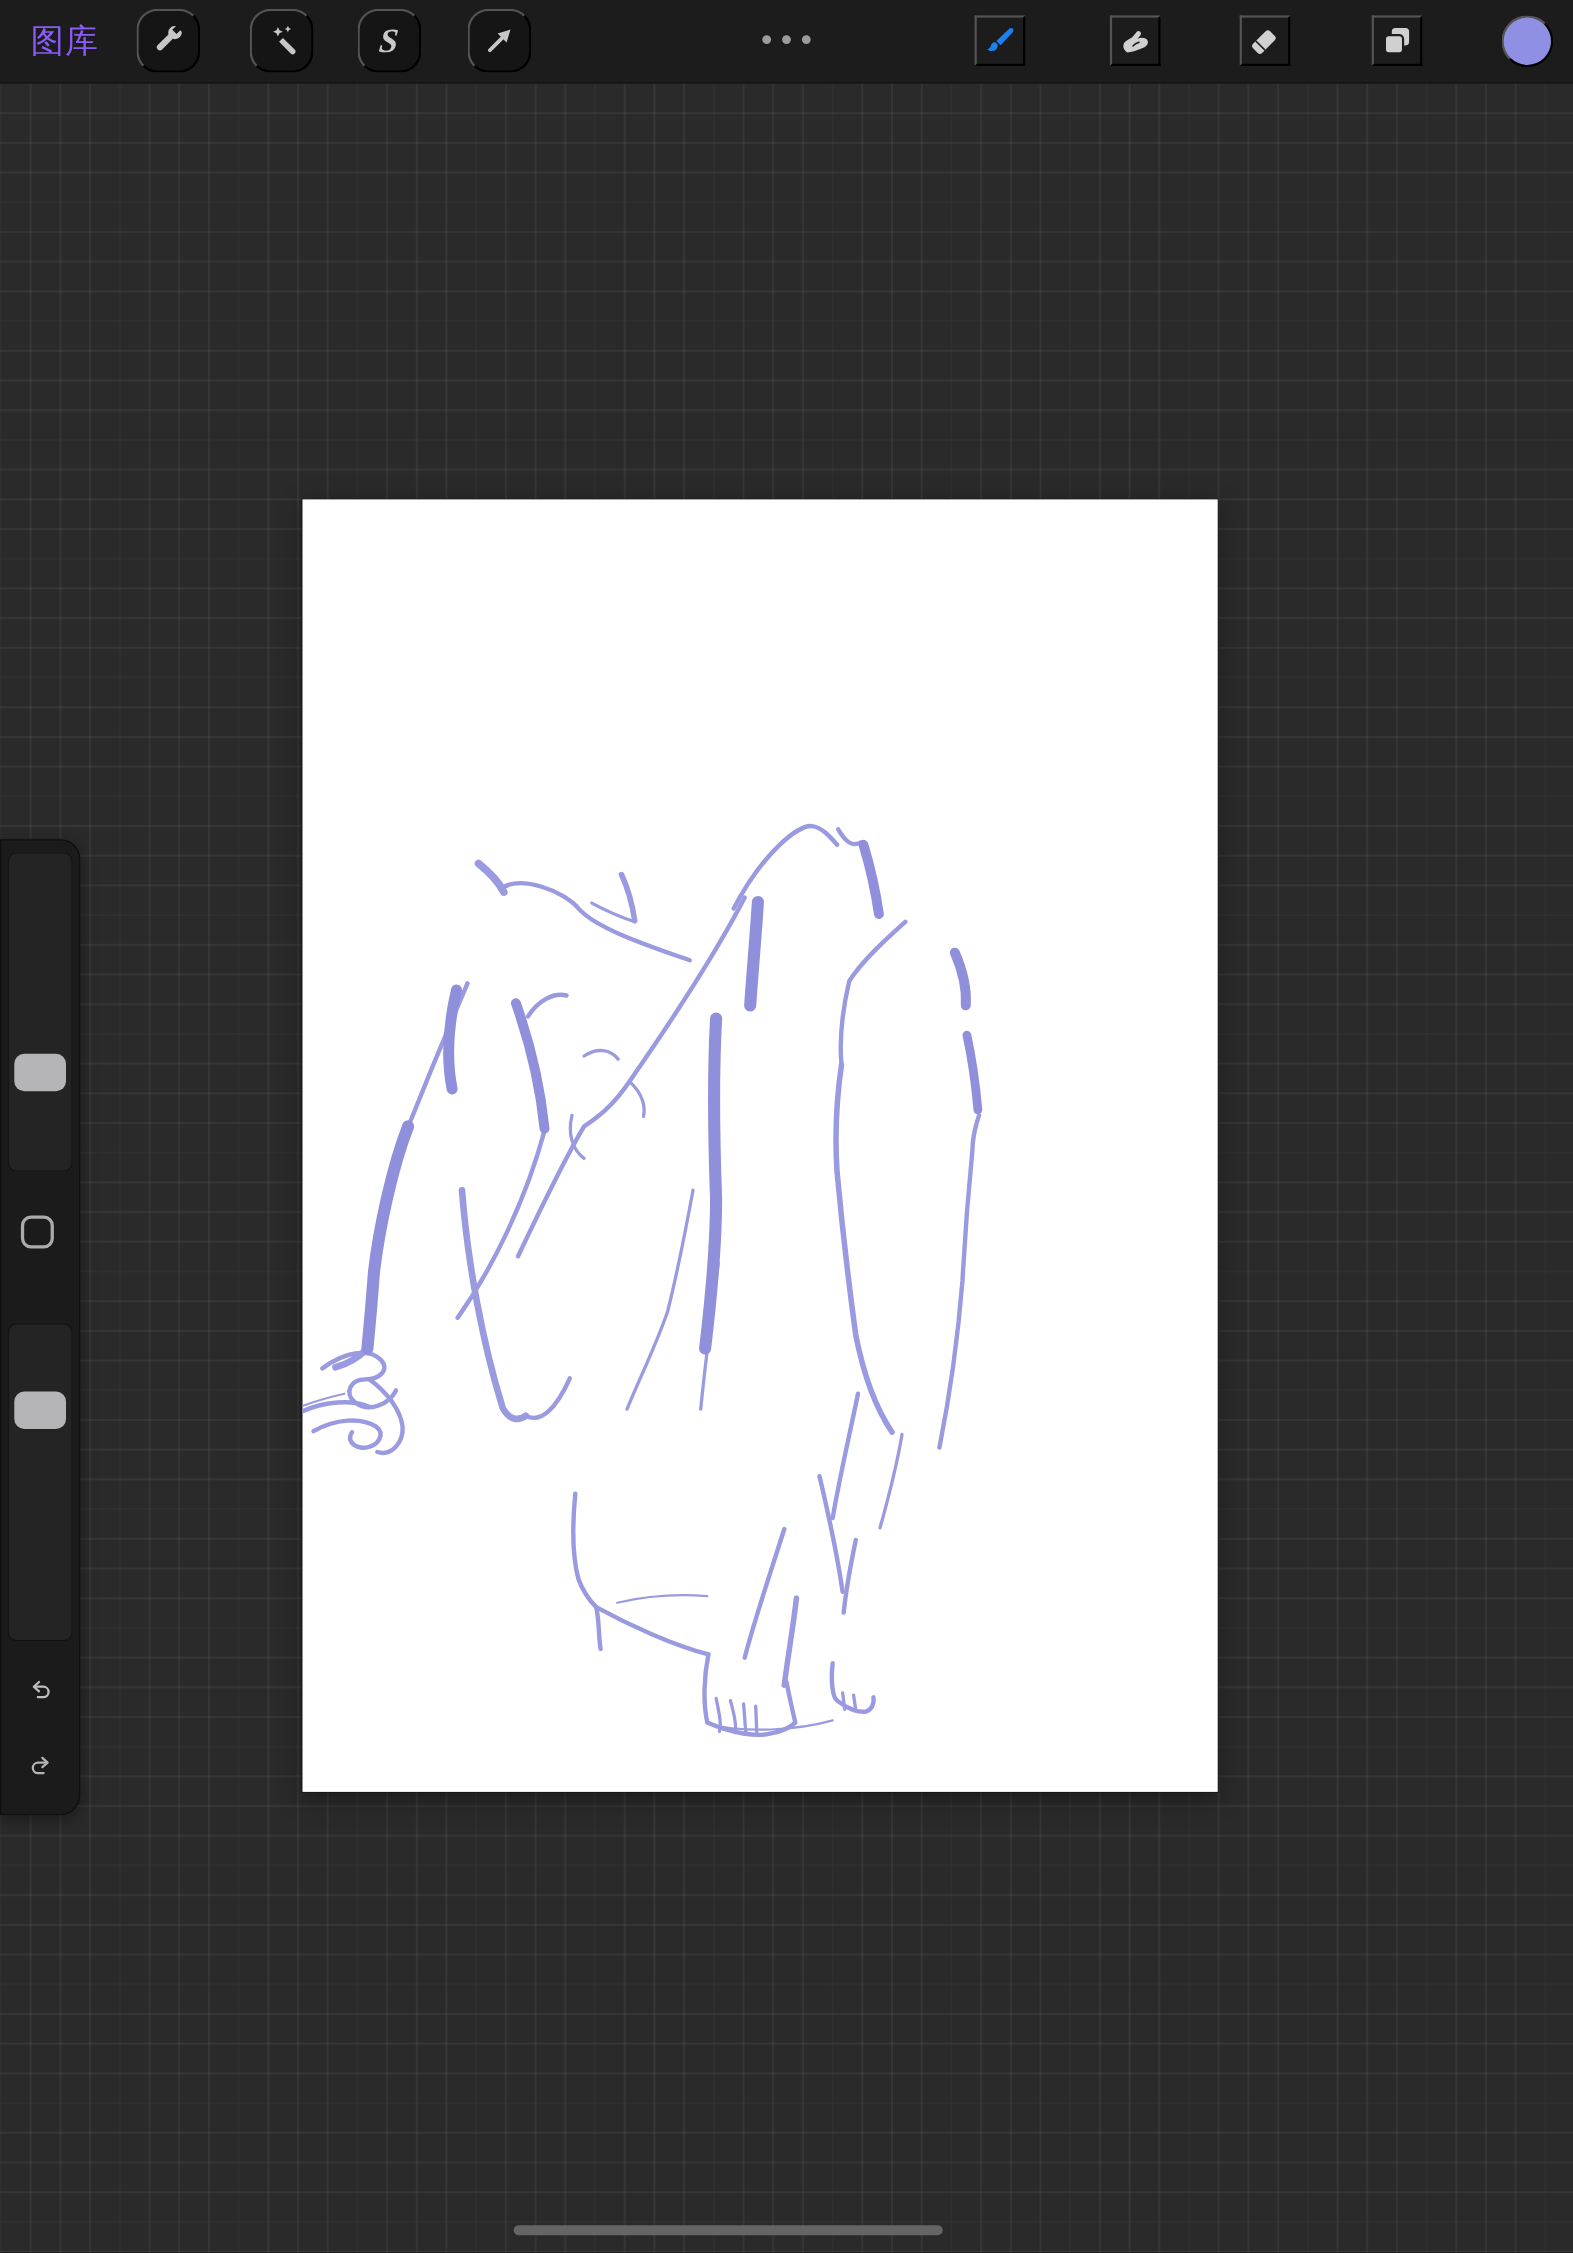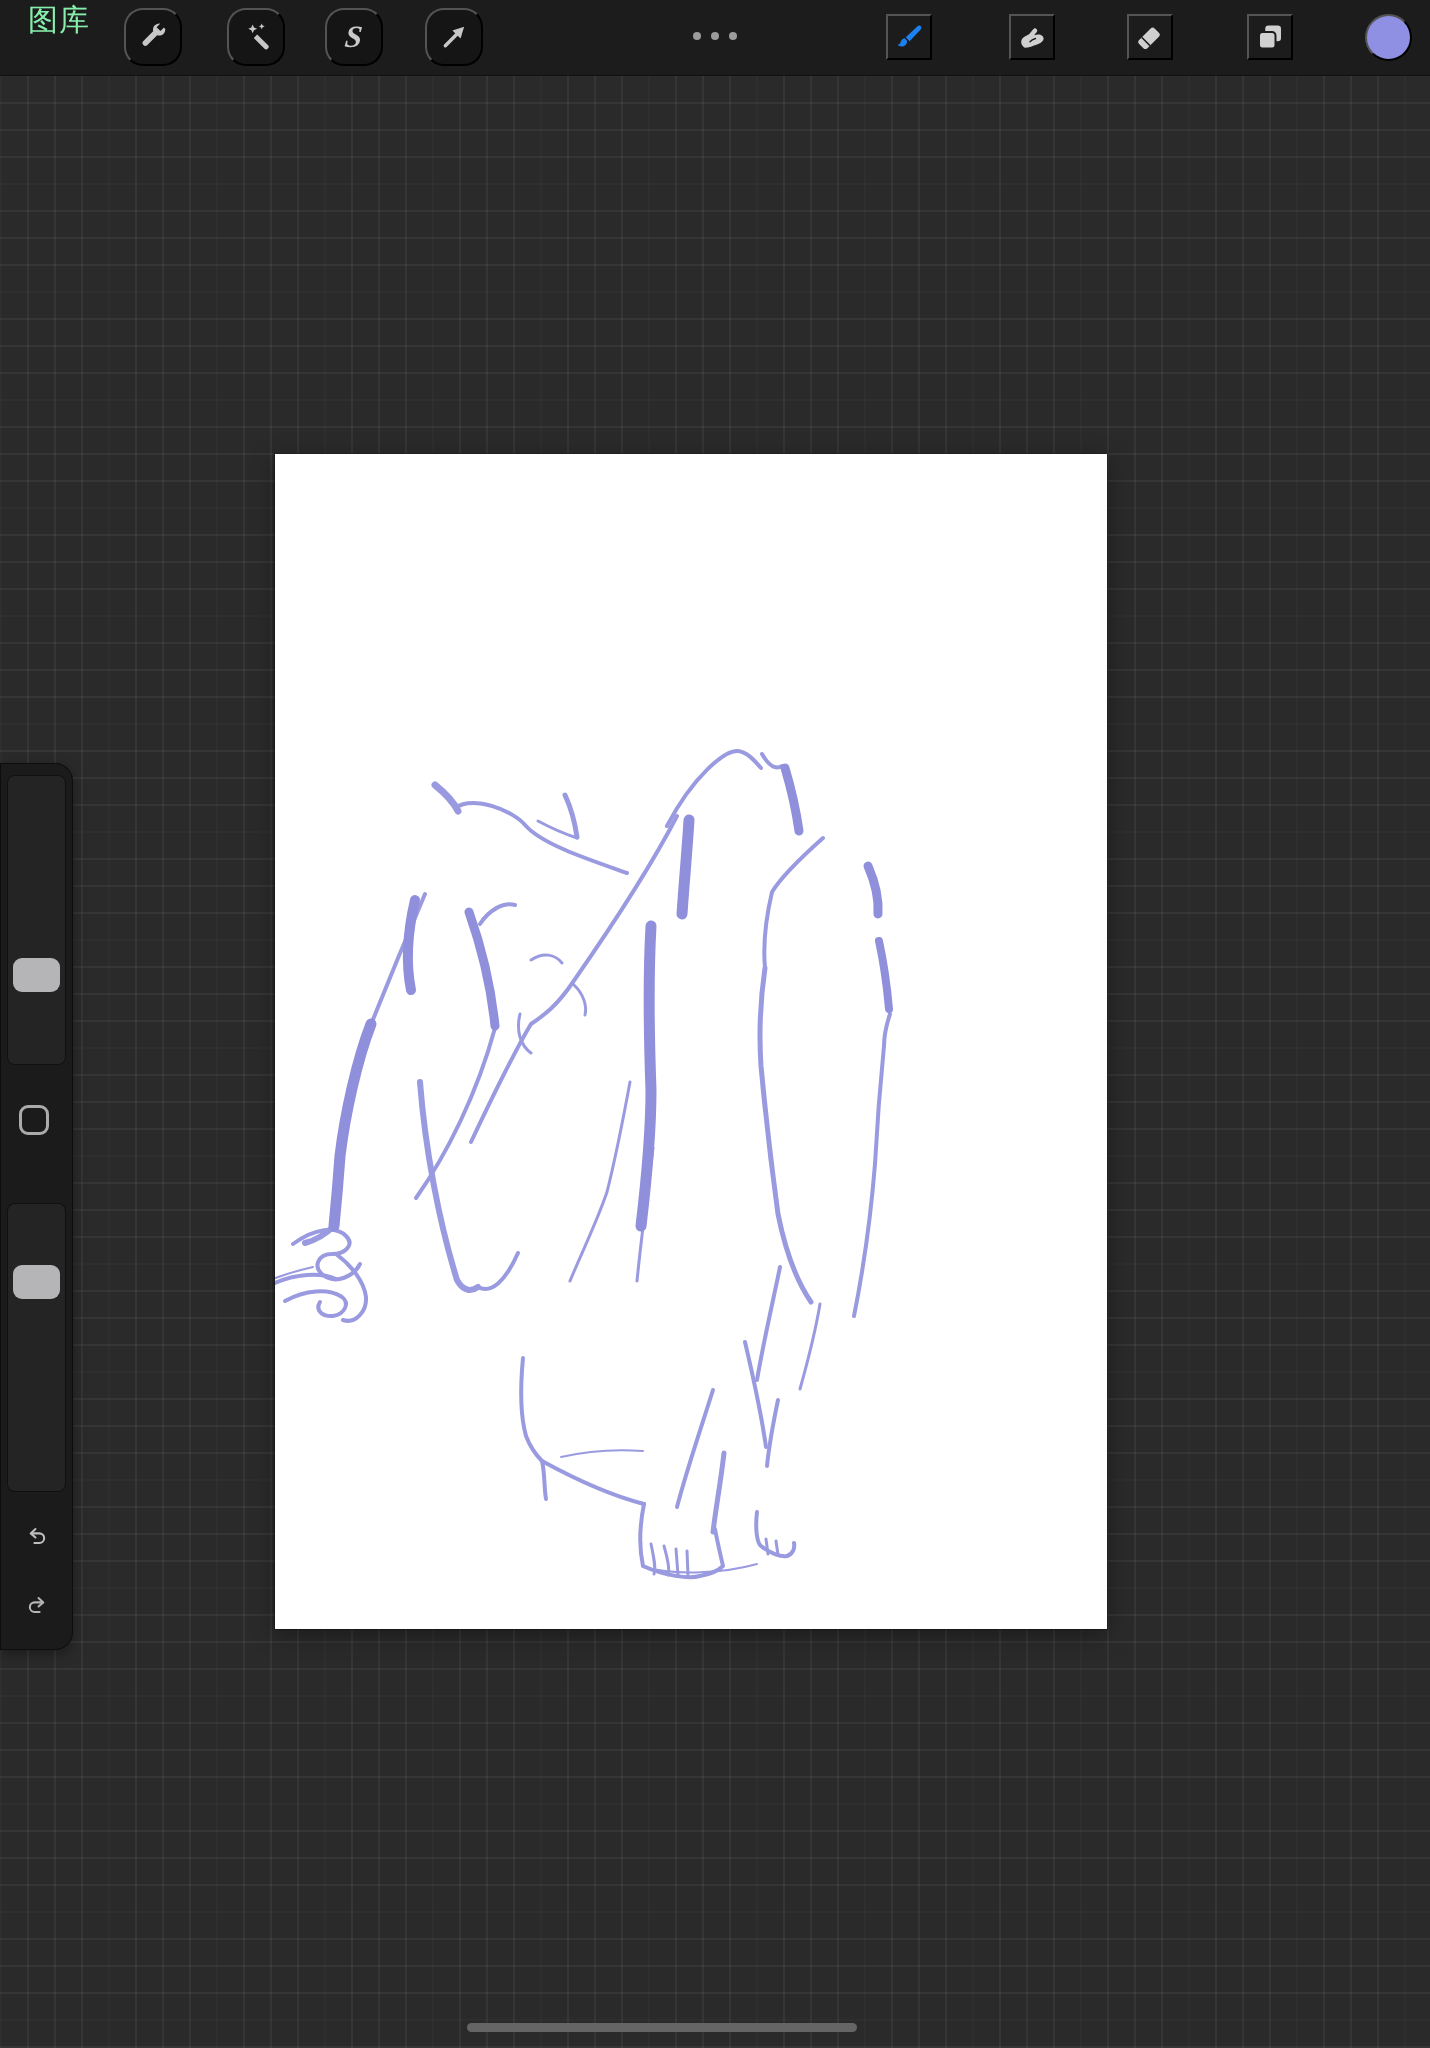--- a/index.html
+++ b/index.html
@@ -18,22 +18,22 @@
       linear-gradient(to right, rgba(0,0,0,0.16) 0 2px, transparent 2px 108px),
       linear-gradient(to bottom, rgba(0,0,0,0.16) 0 2px, transparent 2px 108px);
     background-size:27px 27px,27px 27px,108px 108px,108px 108px;
   }
   
   .topbar{
     position:absolute;left:0;top:0;width:1430px;height:75px;
     background:#1c1c1d;z-index:30;border-bottom:1px solid rgba(0,0,0,0.45);
   }
   .gallery-label{
-    position:absolute;left:28px;top:0;height:75px;display:flex;align-items:flex-start;
-    color:#86efac;font-size:30px;letter-spacing:1px;
+    position:absolute;left:28px;top:0;height:75px;display:flex;align-items:center;
+    color:#8b5cf6;font-size:30px;letter-spacing:1px;
   }
   .tool-btn{
     position:absolute;top:8px;width:58px;height:58px;border-radius:19px;
     background:#151516;display:flex;align-items:center;justify-content:center;
   }
   .tool-btn svg{width:32px;height:32px;}
   .glyph-btn{
     position:absolute;top:14px;width:46px;height:46px;display:flex;
     align-items:center;justify-content:center;background:transparent;
   }

